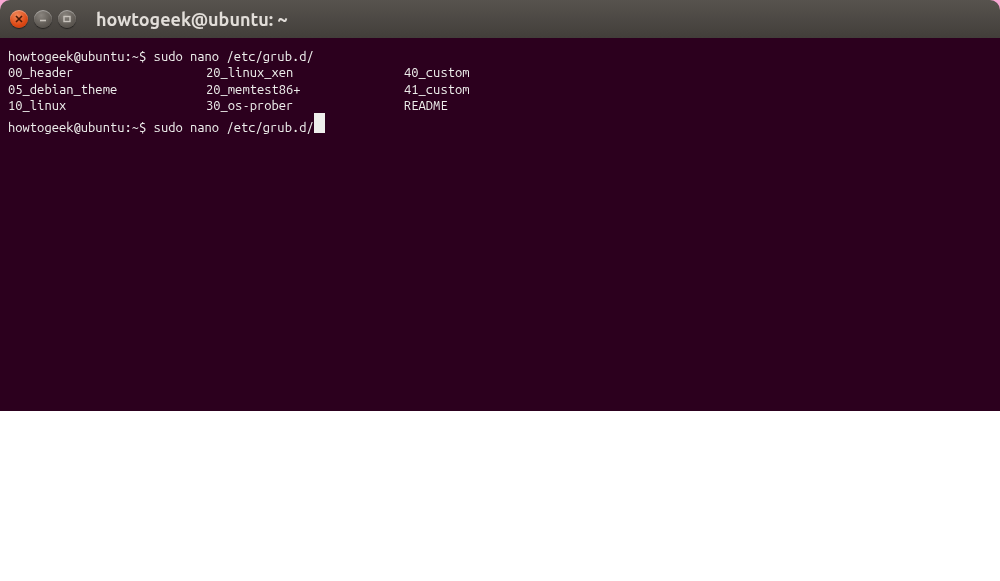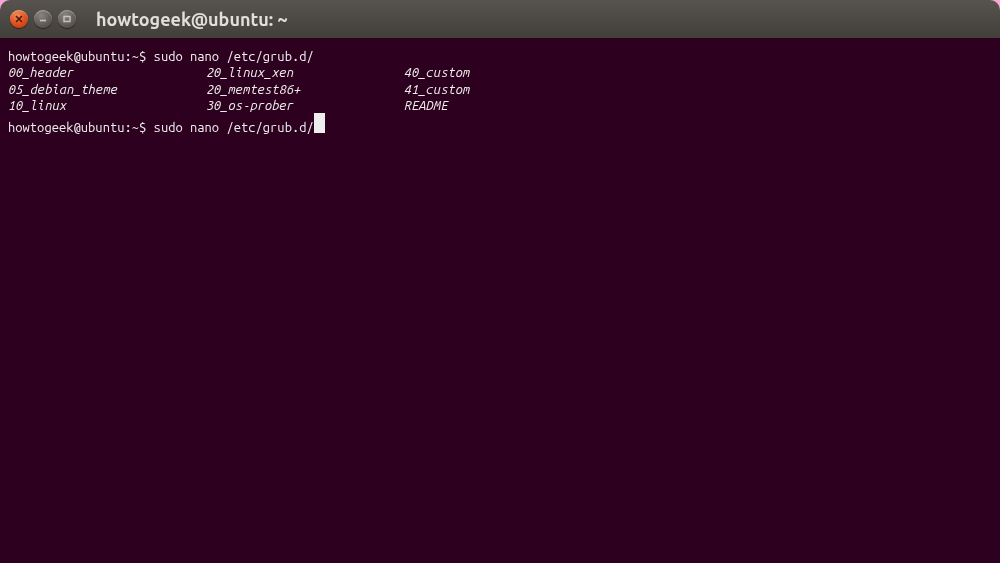--- a/index.html
+++ b/index.html
@@ -6,21 +6,21 @@
       margin: 0;
       padding: 0;
       box-sizing: border-box;
     }
     body {
       background: #fff;
       font-family: "Ubuntu Mono", "DejaVu Sans Mono", Consolas, monospace;
     }
     .window {
       width: 1000px;
-      height: 563px;
+      height: 411px;
       background: #f9a8d4;
       position: relative;
     }
     .titlebar {
       height: 38px;
       background: linear-gradient(to bottom, #57534e 0%, #423e3a 100%);
       border-top-left-radius: 10px;
       border-top-right-radius: 10px;
       display: flex;
       align-items: center;
@@ -76,21 +76,20 @@
       height: 20px;
       background: #eeeeec;
       vertical-align: text-bottom;
       margin-bottom: 1px;
     }
     .listing-row {
       display: block;
     }
     .col {
       display: inline-block;
-      font-style: italic;
     }
     .col1 { width: 198px; }
     .col2 { width: 198px; }
     .col3 { }
   </style>
 </head>
 <body>
 
 <div class="window">
   <div class="titlebar">

